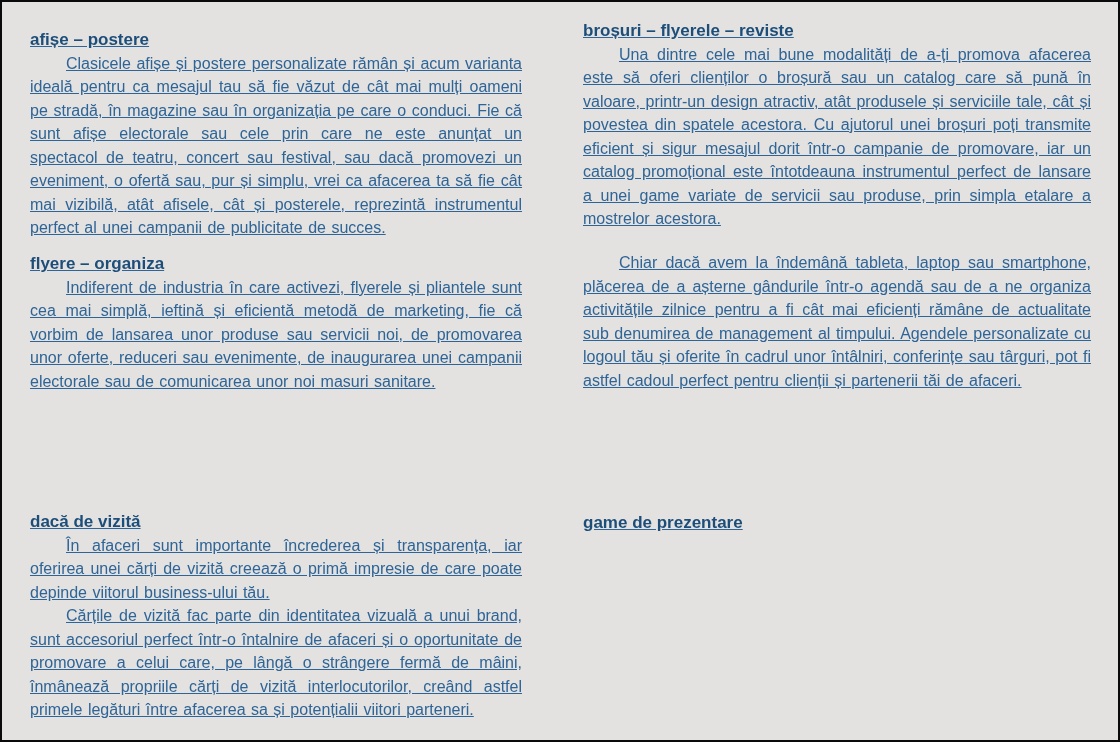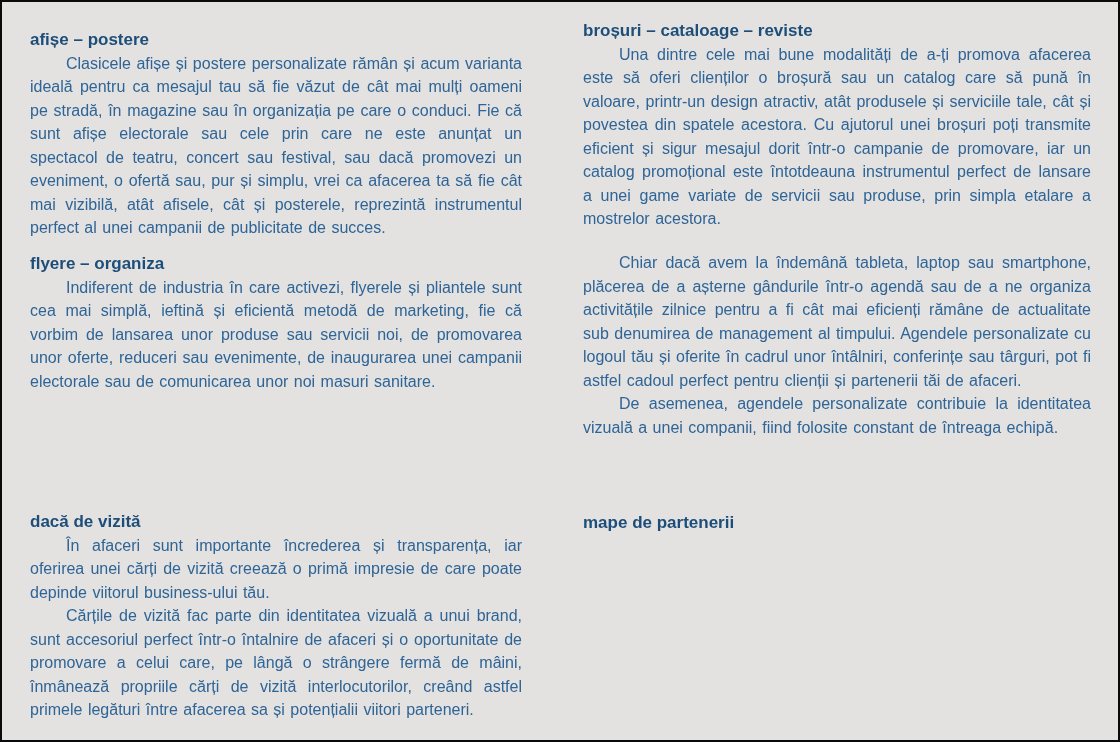--- a/index.html
+++ b/index.html
@@ -15,20 +15,21 @@
     box-sizing: border-box;
     background: #e3e2e1;
     border: 2px solid #0a0a0a;
     overflow: hidden;
   }
   .section {
     position: absolute;
     color: #2e6496;
     font-size: 16px;
     line-height: 23.5px;
+    text-decoration: underline;
   }
   .section h3 {
     margin: 0;
     padding: 0;
     font-size: 17px;
     line-height: 23.5px;
     font-weight: bold;
     color: #1d4e79;
     text-align: left;
   }
@@ -63,26 +64,25 @@
     <p>Indiferent de industria în care activezi, flyerele și pliantele sunt cea mai simplă, ieftină și eficientă metodă de marketing, fie că vorbim de lansarea unor produse sau servicii noi, de promovarea unor oferte, reduceri sau evenimente, de inaugurarea unei campanii electorale sau de comunicarea unor noi masuri sanitare.</p>
   </section>
 
   <section class="section s3">
     <h3>dacă de vizită</h3>
     <p>În afaceri sunt importante încrederea și transparența, iar oferirea unei cărți de vizită creează o primă impresie de care poate depinde viitorul business-ului tău.</p>
     <p>Cărțile de vizită fac parte din identitatea vizuală a unui brand, sunt accesoriul perfect într-o întalnire de afaceri și o oportunitate de promovare a celui care, pe lângă o strângere fermă de mâini, înmânează propriile cărți de vizită interlocutorilor, creând astfel primele legături între afacerea sa și potențialii viitori parteneri.</p>
   </section>
 
   <section class="section s4">
-    <h3>broșuri – cataloage – reviste</h3>
+    <h3>broșuri – flyerele – reviste</h3>
     <p>Una dintre cele mai bune modalități de a-ți promova afacerea este să oferi clienților o broșură sau un catalog care să pună în valoare, printr-un design atractiv, atât produsele și serviciile tale, cât și povestea din spatele acestora. Cu ajutorul unei broșuri poți transmite eficient și sigur mesajul dorit într-o campanie de promovare, iar un catalog promoțional este întotdeauna instrumentul perfect de lansare a unei game variate de servicii sau produse, prin simpla etalare a mostrelor acestora.</p>
   </section>
 
   <section class="section s5">
     <p>Chiar dacă avem la îndemână tableta, laptop sau smartphone, plăcerea de a așterne gândurile într-o agendă sau de a ne organiza activitățile zilnice pentru a fi cât mai eficienți rămâne de actualitate sub denumirea de management al timpului. Agendele personalizate cu logoul tău și oferite în cadrul unor întâlniri, conferințe sau târguri, pot fi astfel cadoul perfect pentru clienții și partenerii tăi de afaceri.</p>
-    <p>De asemenea, agendele personalizate contribuie la identitatea vizuală a unei companii, fiind folosite constant de întreaga echipă.</p>
   </section>
 
   <section class="section s6">
-    <h3>mape de partenerii</h3>
+    <h3>game de prezentare</h3>
   </section>
 
 </div>
 
 </body></html>

